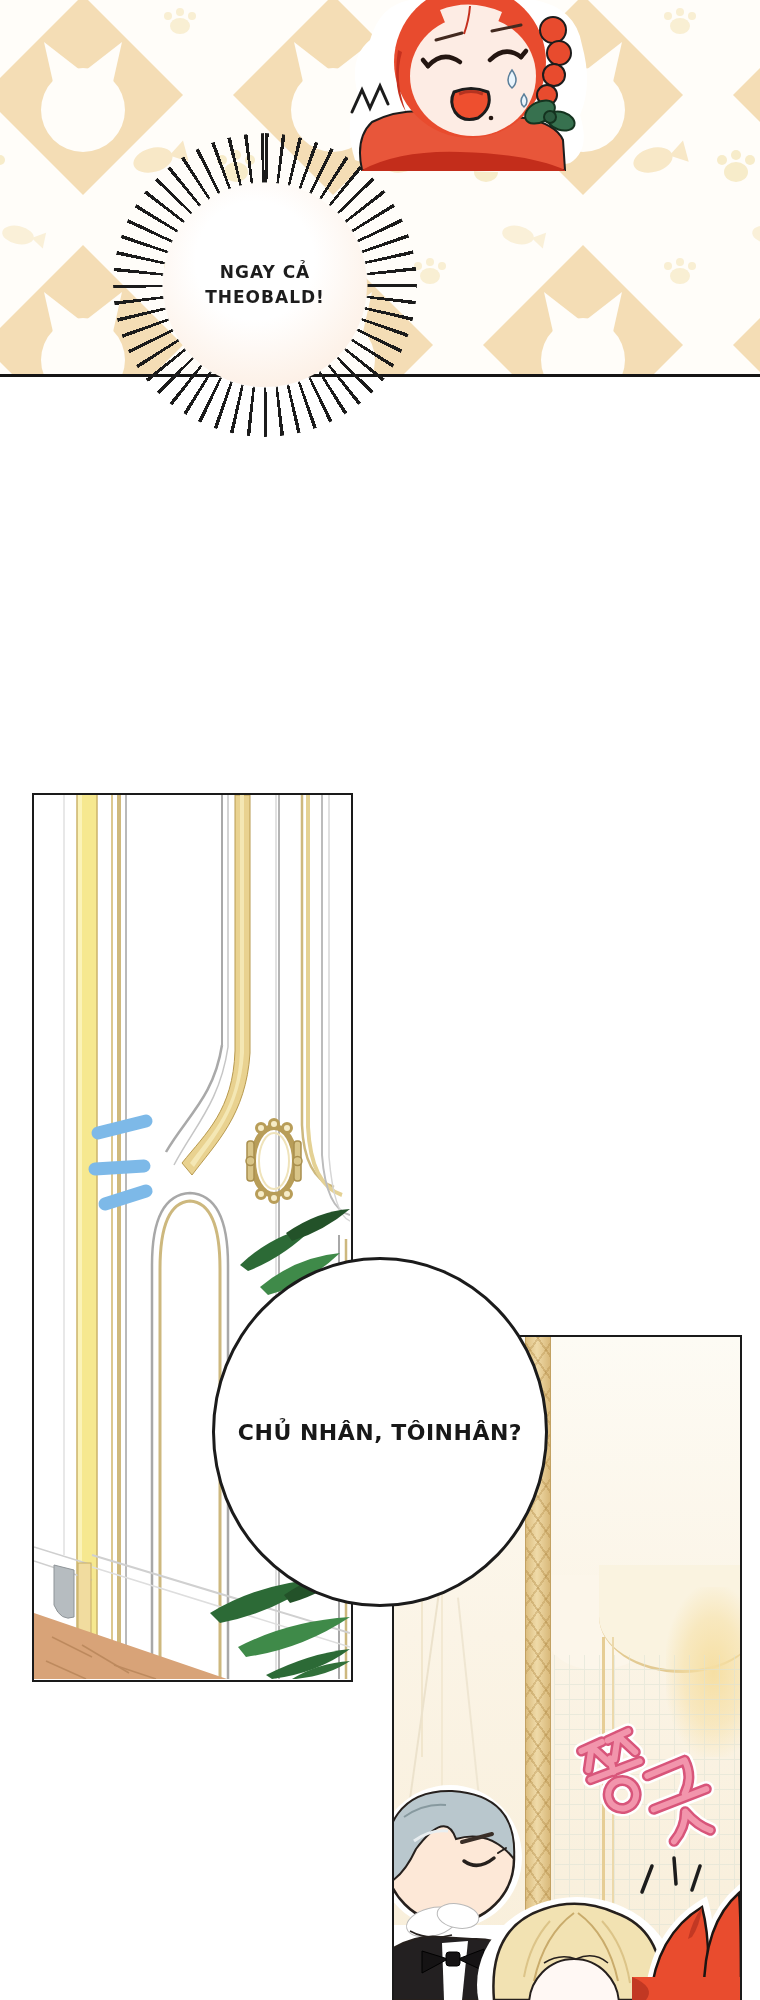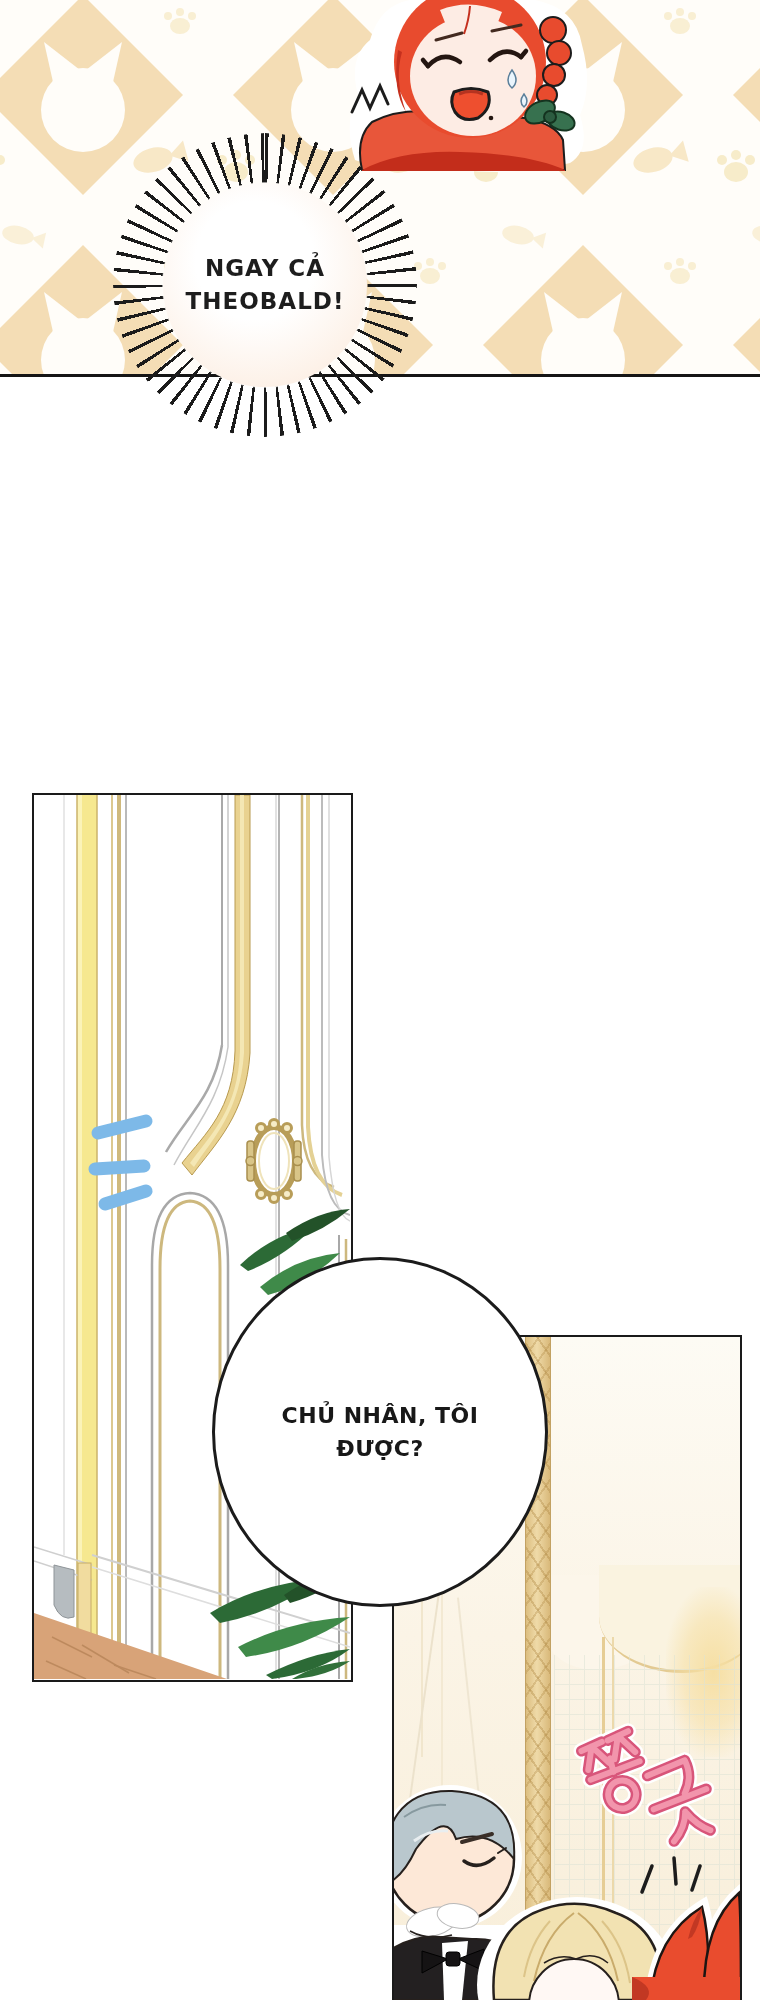--- a/index.html
+++ b/index.html
@@ -12,30 +12,30 @@
   #divider{left:0;top:374px;width:760px;height:3px;background:#151515;}
 
   
   #burst-ring{left:113px;top:133px;width:304px;height:304px;border-radius:50%;
     background:repeating-conic-gradient(#1b1b1b 0deg 1.35deg, transparent 1.35deg 6.4deg);
     -webkit-mask:radial-gradient(closest-side, transparent 67%, #000 68%);
             mask:radial-gradient(closest-side, transparent 67%, #000 68%);}
   #burst-bubble{left:163px;top:183px;width:204px;height:204px;border-radius:50%;
     background:radial-gradient(circle at 45% 38%, #ffffff 35%, #fdf2e9 72%, #f9e6d8 100%);
     display:flex;flex-direction:column;align-items:center;justify-content:center;}
-  #burst-bubble span{font-size:23px;font-weight:bold;color:#1d1d1d;letter-spacing:1px;line-height:1.45;}
+  #burst-bubble span{font-size:17px;font-weight:bold;color:#1d1d1d;letter-spacing:1px;line-height:1.45;}
 
   
   #panel-door{left:32px;top:793px;width:321px;height:889px;background:#ffffff;
     border:2.5px solid #1a1a1a;box-sizing:border-box;overflow:hidden;}
 
   
   #speech-bubble{left:212px;top:1257px;width:336px;height:350px;border-radius:50%;
     background:#ffffff;border:3.5px solid #1b1b1b;box-sizing:border-box;z-index:30;
-    display:flex;flex-direction:column;align-items:center;justify-content:center;text-align:center;}
+    display:flex;flex-direction:row;align-items:center;justify-content:center;text-align:center;}
   #speech-bubble span{font-size:22px;font-weight:bold;color:#181818;letter-spacing:.5px;line-height:1.5;}
 
   
   #panel-hall{left:392px;top:1335px;width:350px;height:665px;box-sizing:border-box;
     border:2.5px solid #1a1a1a;border-bottom:none;overflow:hidden;
     background:linear-gradient(180deg,#fdfbf4 0%,#fbf4e6 45%,#f8eed9 100%);}
   .hall-curtain1{left:148px;top:238px;width:120px;height:95px;background:#fcf6ea;
     border-radius:0 0 55% 45%;}
   .hall-curtain2{left:205px;top:228px;width:160px;height:105px;background:#faf3e0;
     border-radius:0 0 50% 55%;border-bottom:3px solid #e3ca92;}
@@ -233,21 +233,21 @@
         <path d="M204,852 Q254,826 316,822 Q268,854 212,862 Z" fill="#3f8a49"></path>
         <path d="M232,880 Q276,858 316,854 Q284,878 238,884 Z" fill="#2c6a36"></path>
         <path d="M250,800 Q282,778 316,774 Q292,798 256,808 Z" fill="#235229"></path>
         <path d="M258,884 Q284,868 316,866 Q296,880 262,884 Z" fill="#31703a"></path>
       </g>
     </svg>
   </section>
 
   <div class="abs" id="speech-bubble">
     <span>CHỦ NHÂN, TÔI</span>
-    <span>ĐƯỢC?</span>
+    <span>NHÂN?</span>
   </div>
 
   <section class="abs" id="panel-hall">
     <div class="abs hall-line-a"></div>
     <div class="abs hall-line-b"></div>
     <div class="abs hall-streak1"></div>
     <div class="abs hall-streak2"></div>
     <div class="abs hall-curtain1"></div>
     <div class="abs hall-curtain2"></div>
     <div class="abs hall-glow"></div>

